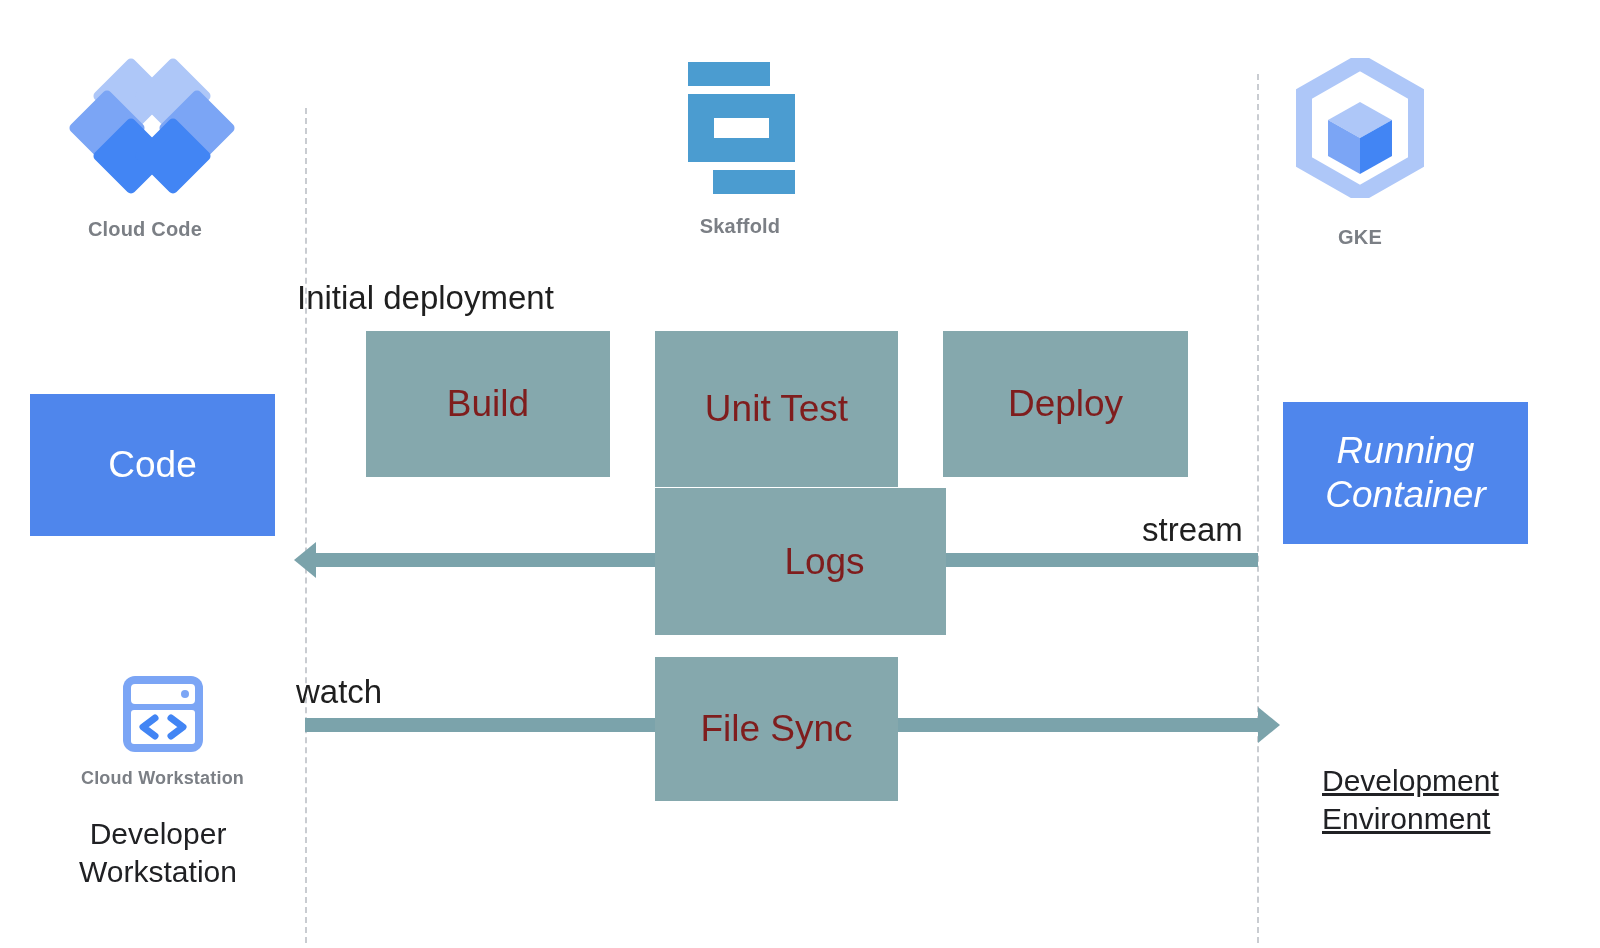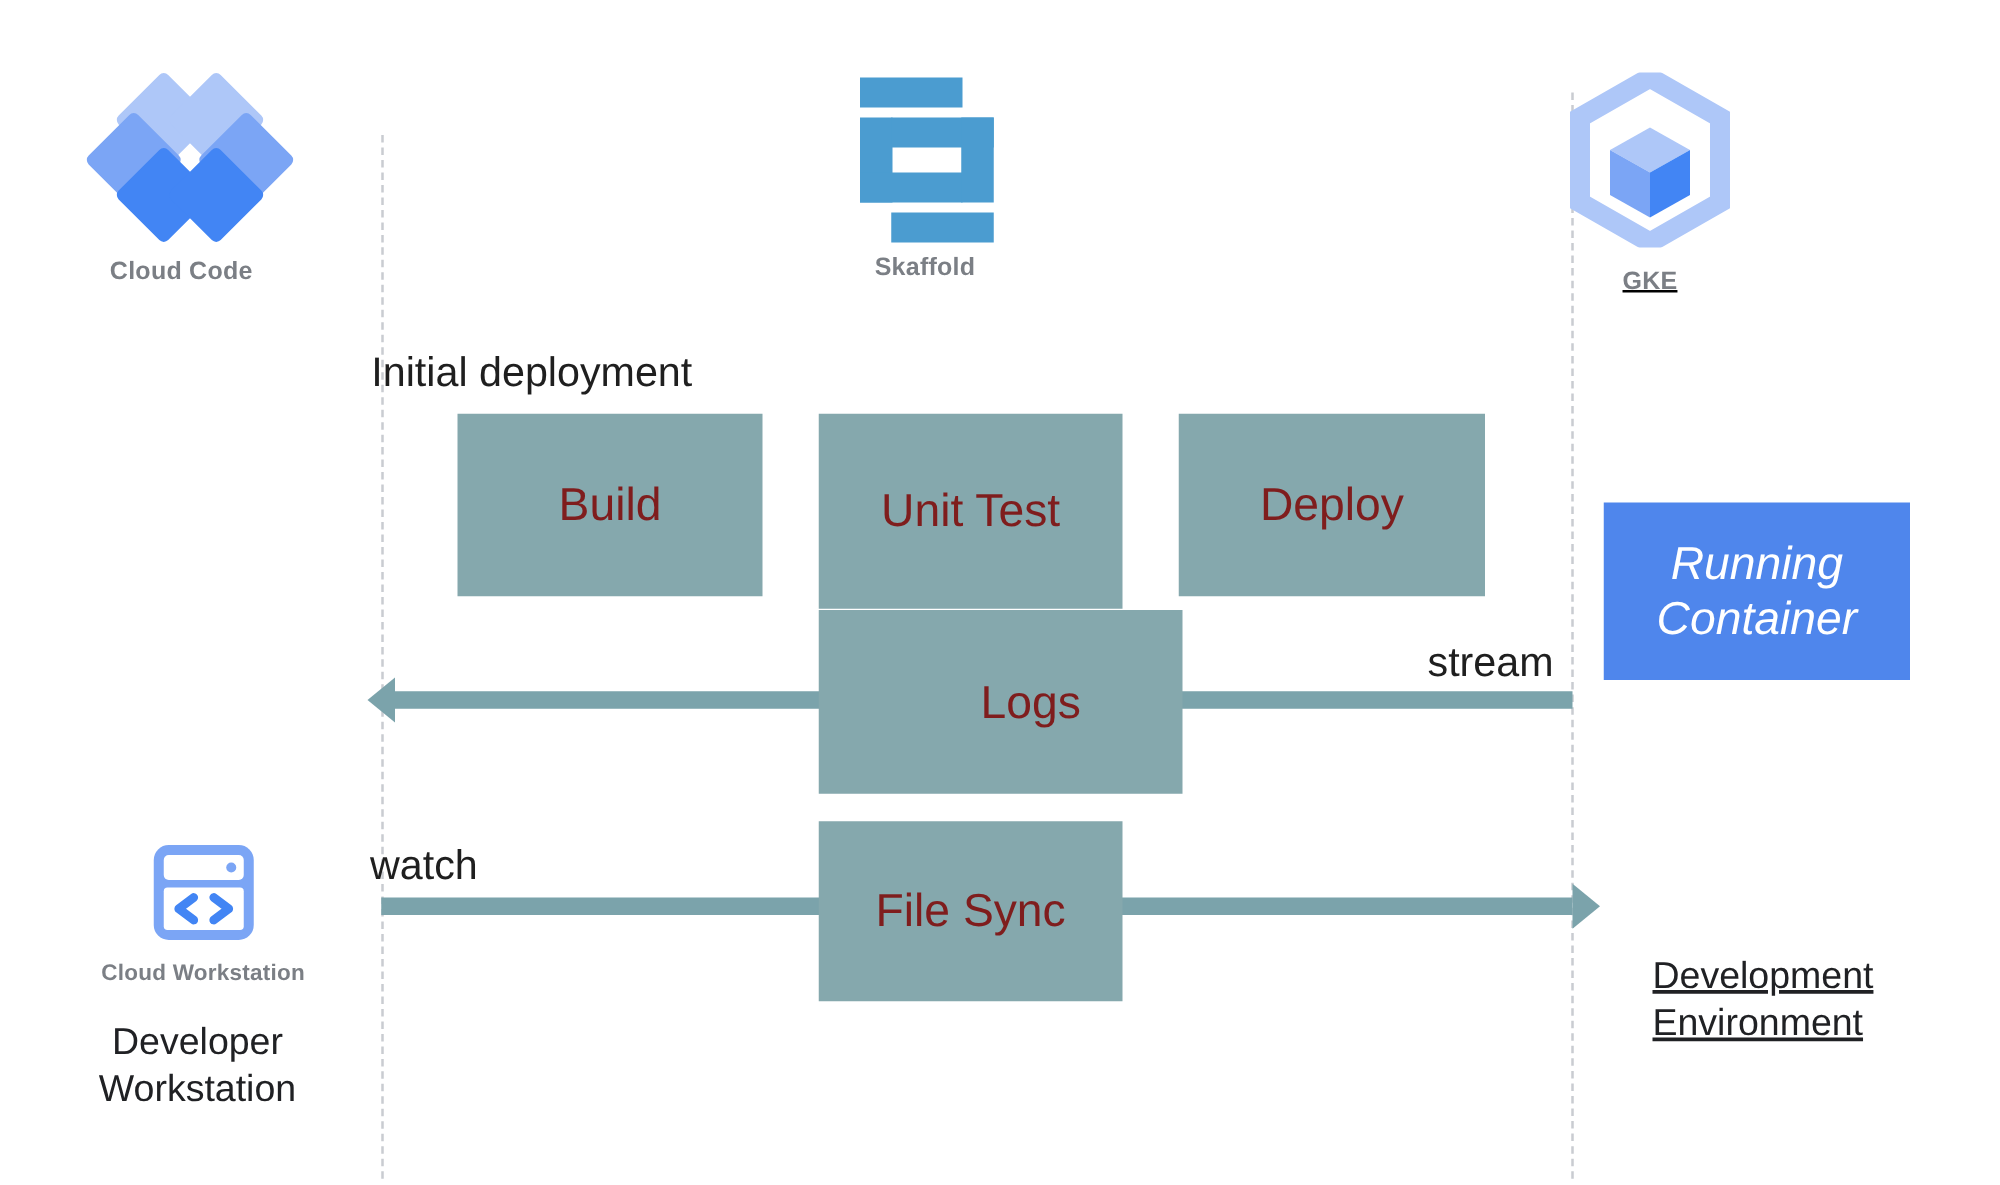--- a/index.html
+++ b/index.html
@@ -30,41 +30,41 @@
   
   .logo-group {
     position: absolute;
     text-align: center;
   }
   .logo-caption {
     font-size: 20px;
     font-weight: bold;
     color: #7b7f85;
     letter-spacing: .2px;
-    margin-top: 16px;
+    margin-top: 28px;
     white-space: nowrap;
   }
 
   
   #cloud-code-group { left: 40px; top: 66px; width: 210px; }
   .cc-logo { position: relative; width: 148px; height: 124px; margin: 0 auto; }
   .cc-dia {
     position: absolute;
     width: 56px; height: 56px;
     transform: rotate(45deg);
     border-radius: 5px;
   }
 
   
   #skaffold-group { left: 635px; top: 62px; width: 210px; }
   .sk-logo { position: relative; width: 115px; height: 125px; margin: 0 auto; }
   .sk-bar { position: absolute; background: #4b9cd0; }
 
   
-  #gke-group { left: 1240px; top: 58px; width: 160px; text-decoration: underline; }
+  #gke-group { left: 1280px; top: 58px; width: 160px; }
   .gke-logo { position: relative; width: 128px; height: 140px; margin: 0 auto; }
 
   
   #cloud-workstation-group { left: 55px; top: 666px; width: 215px; }
   .cw-logo { position: relative; width: 96px; height: 96px; margin: 0 auto; }
   #cloud-workstation-group .logo-caption { font-size: 18px; margin-top: 6px; }
 
   
   .blue-box {
     position: absolute;
@@ -201,20 +201,21 @@
         <rect x="16" y="18" width="64" height="20" rx="4" fill="#ffffff"></rect>
         <circle cx="70" cy="28" r="4" fill="#7ba5f5"></circle>
         <rect x="16" y="44" width="64" height="34" rx="3" fill="#ffffff"></rect>
         <path d="M40 52 L28 61 L40 70" fill="none" stroke="#4285f4" stroke-width="7" stroke-linecap="round" stroke-linejoin="round"></path>
         <path d="M56 52 L68 61 L56 70" fill="none" stroke="#4285f4" stroke-width="7" stroke-linecap="round" stroke-linejoin="round"></path>
       </svg>
     </div>
     <div class="logo-caption">Cloud Workstation</div>
   </div>
 
+  <div class="blue-box" id="code-box">Code</div>
   <div class="blue-box" id="running-container-box">Running
 Container</div>
 
   <div class="teal-box" id="build-box">Build</div>
   <div class="teal-box" id="unit-test-box">Unit Test</div>
   <div class="teal-box" id="deploy-box">Deploy</div>
 
   <div class="arrow-shaft" id="logs-shaft-right"></div>
   <div class="arrow-shaft" id="logs-shaft-left"></div>
   <div class="arrow-head left" id="logs-arrowhead"></div>

